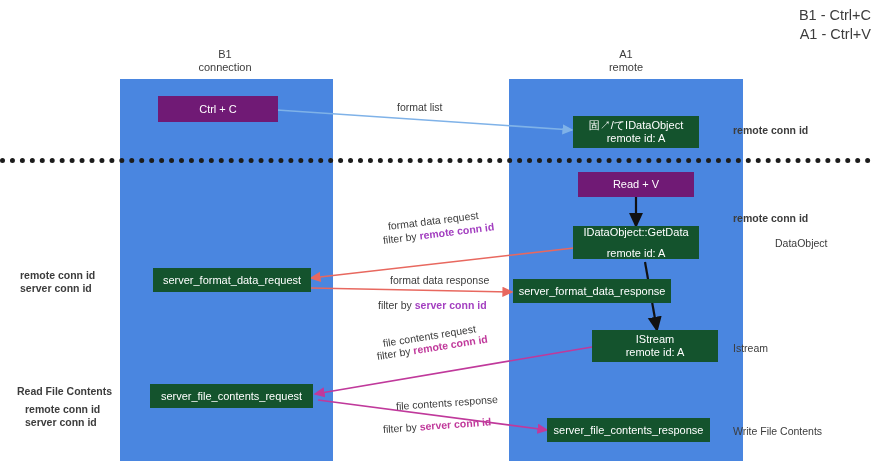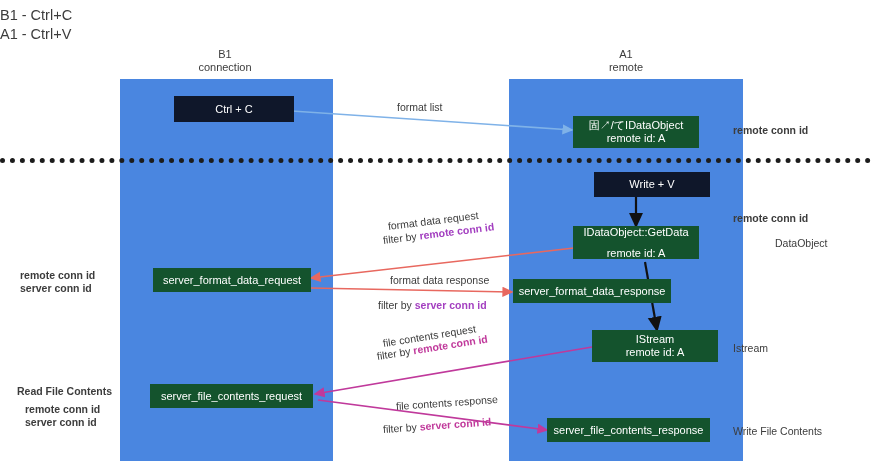--- a/index.html
+++ b/index.html
@@ -10,31 +10,31 @@
     overflow:hidden;
   }
   #stage{position:relative;width:871px;height:467px;}
 
   .lane{position:absolute;background:#4a86e0;}
   #lane-b1{left:120px;top:79px;width:213px;height:382px;}
   #lane-a1{left:509px;top:79px;width:234px;height:382px;}
 
   .lane-head{position:absolute;text-align:center;color:#3c3c3c;font-size:11px;line-height:13px;}
 
-  .title{position:absolute;left:0;top:6px;width:871px;text-align:left;
+  .title{position:absolute;left:0;top:6px;width:871px;text-align:right;
          color:#3c3c3c;font-size:14.5px;line-height:19px;}
 
   .divider{position:absolute;left:0;top:158px;width:871px;height:0;
            border-top:5px dotted #1c1c1c;}
 
   .node{position:absolute;box-sizing:border-box;color:#ffffff;
         display:flex;align-items:center;justify-content:center;
         text-align:center;font-size:11px;line-height:13px;z-index:6;}
   .orange{background:#14532d;}
-  .green{background:#0f172a;margin-left:16px;}
+  .green{background:#701a75;}
 
   .lbl{position:absolute;font-size:10.5px;line-height:13px;color:#3c3c3c;z-index:7;}
   .purple{color:#a33fc0;font-weight:bold;}
   .green-t{color:#77c781;font-weight:bold;}
   .pink{color:#c0399b;font-weight:bold;}
   .rot1{transform:rotate(-7deg);transform-origin:left center;}
   .rot2{transform:rotate(-9deg);transform-origin:left center;}
 
   svg.edges{position:absolute;left:0;top:0;width:871px;height:467px;z-index:4;
             pointer-events:none;}
@@ -93,21 +93,21 @@
     <path d="M318,400 L547,430" stroke="#c0399b" stroke-width="1.6" fill="none" marker-end="url(#ar-mag)"></path>
   </svg>
 
   <div class="node green" style="left:158px;top:96px;width:120px;height:26px;">Ctrl + C</div>
 
   <div class="node orange" style="left:573px;top:116px;width:126px;height:32px;flex-direction:column;">
     <span>固↗/てIDataObject</span>
     <span>remote id: A</span>
   </div>
 
-  <div class="node green" style="left:578px;top:172px;width:116px;height:25px;">Write + V</div>
+  <div class="node green" style="left:578px;top:172px;width:116px;height:25px;">Read + V</div>
 
   <div class="node orange" style="left:573px;top:226px;width:126px;height:33px;flex-direction:column;gap:8px;">
     <span>IDataObject::GetData</span>
     <span>remote id: A</span>
   </div>
 
   <div class="node orange" style="left:513px;top:279px;width:158px;height:24px;">server_format_data_response</div>
 
   <div class="node orange" style="left:153px;top:268px;width:158px;height:24px;">server_format_data_request</div>
 

